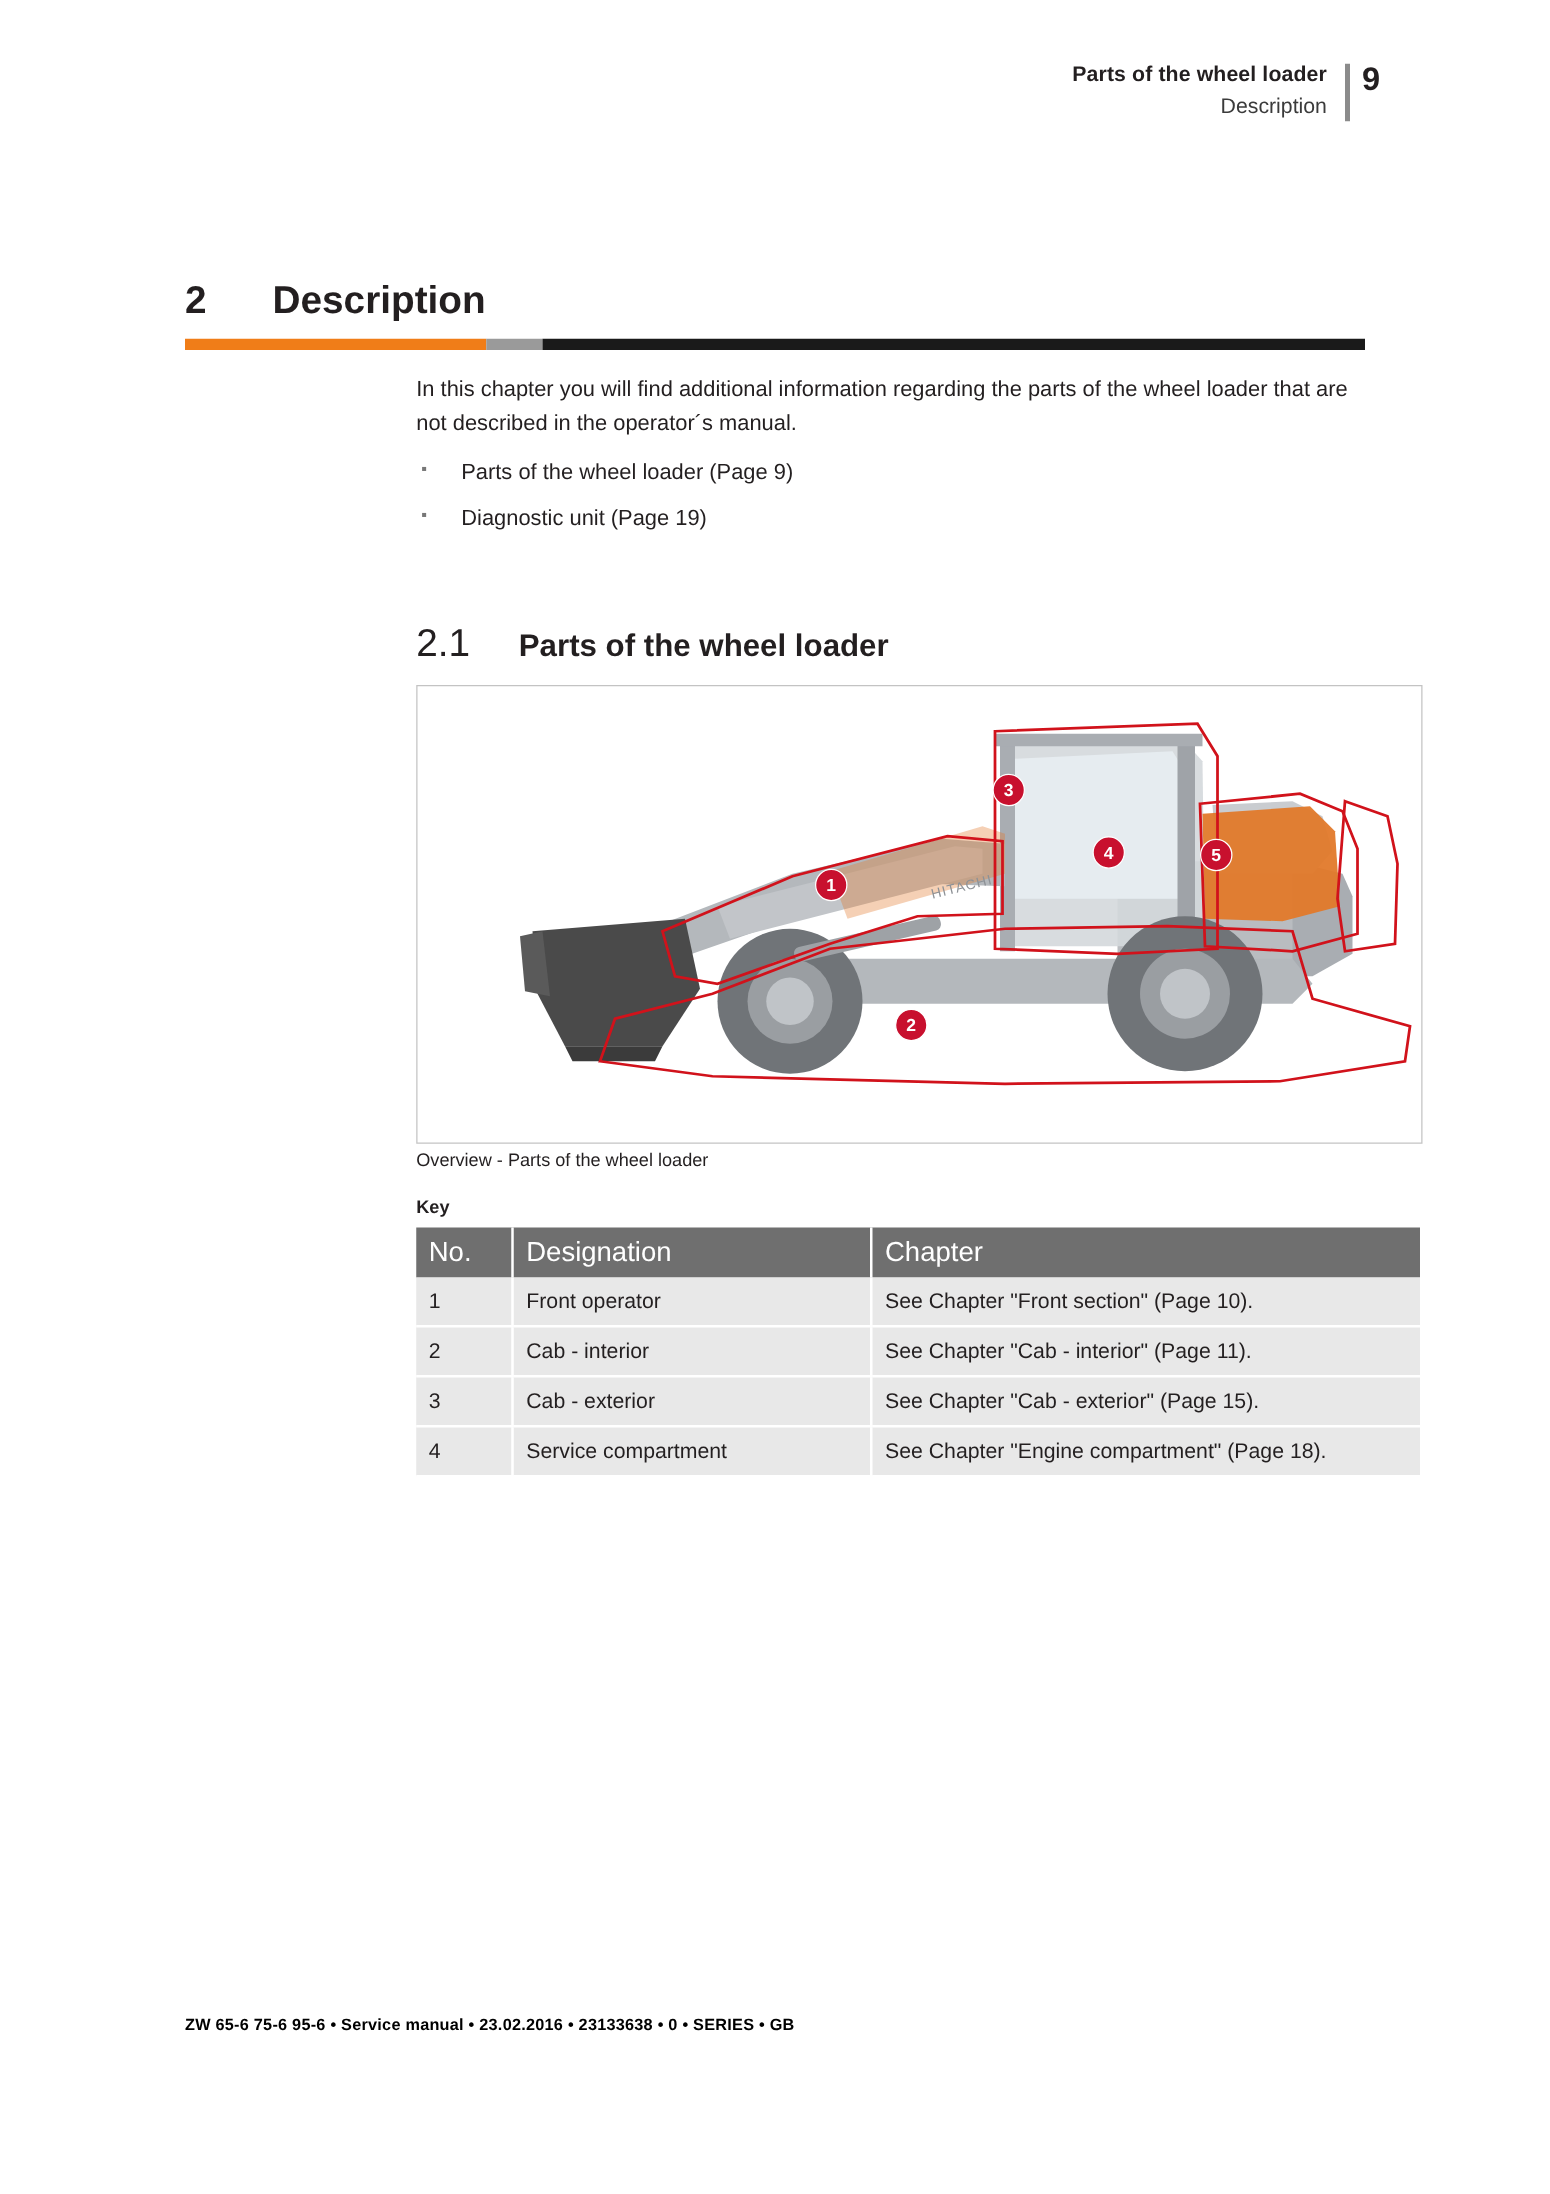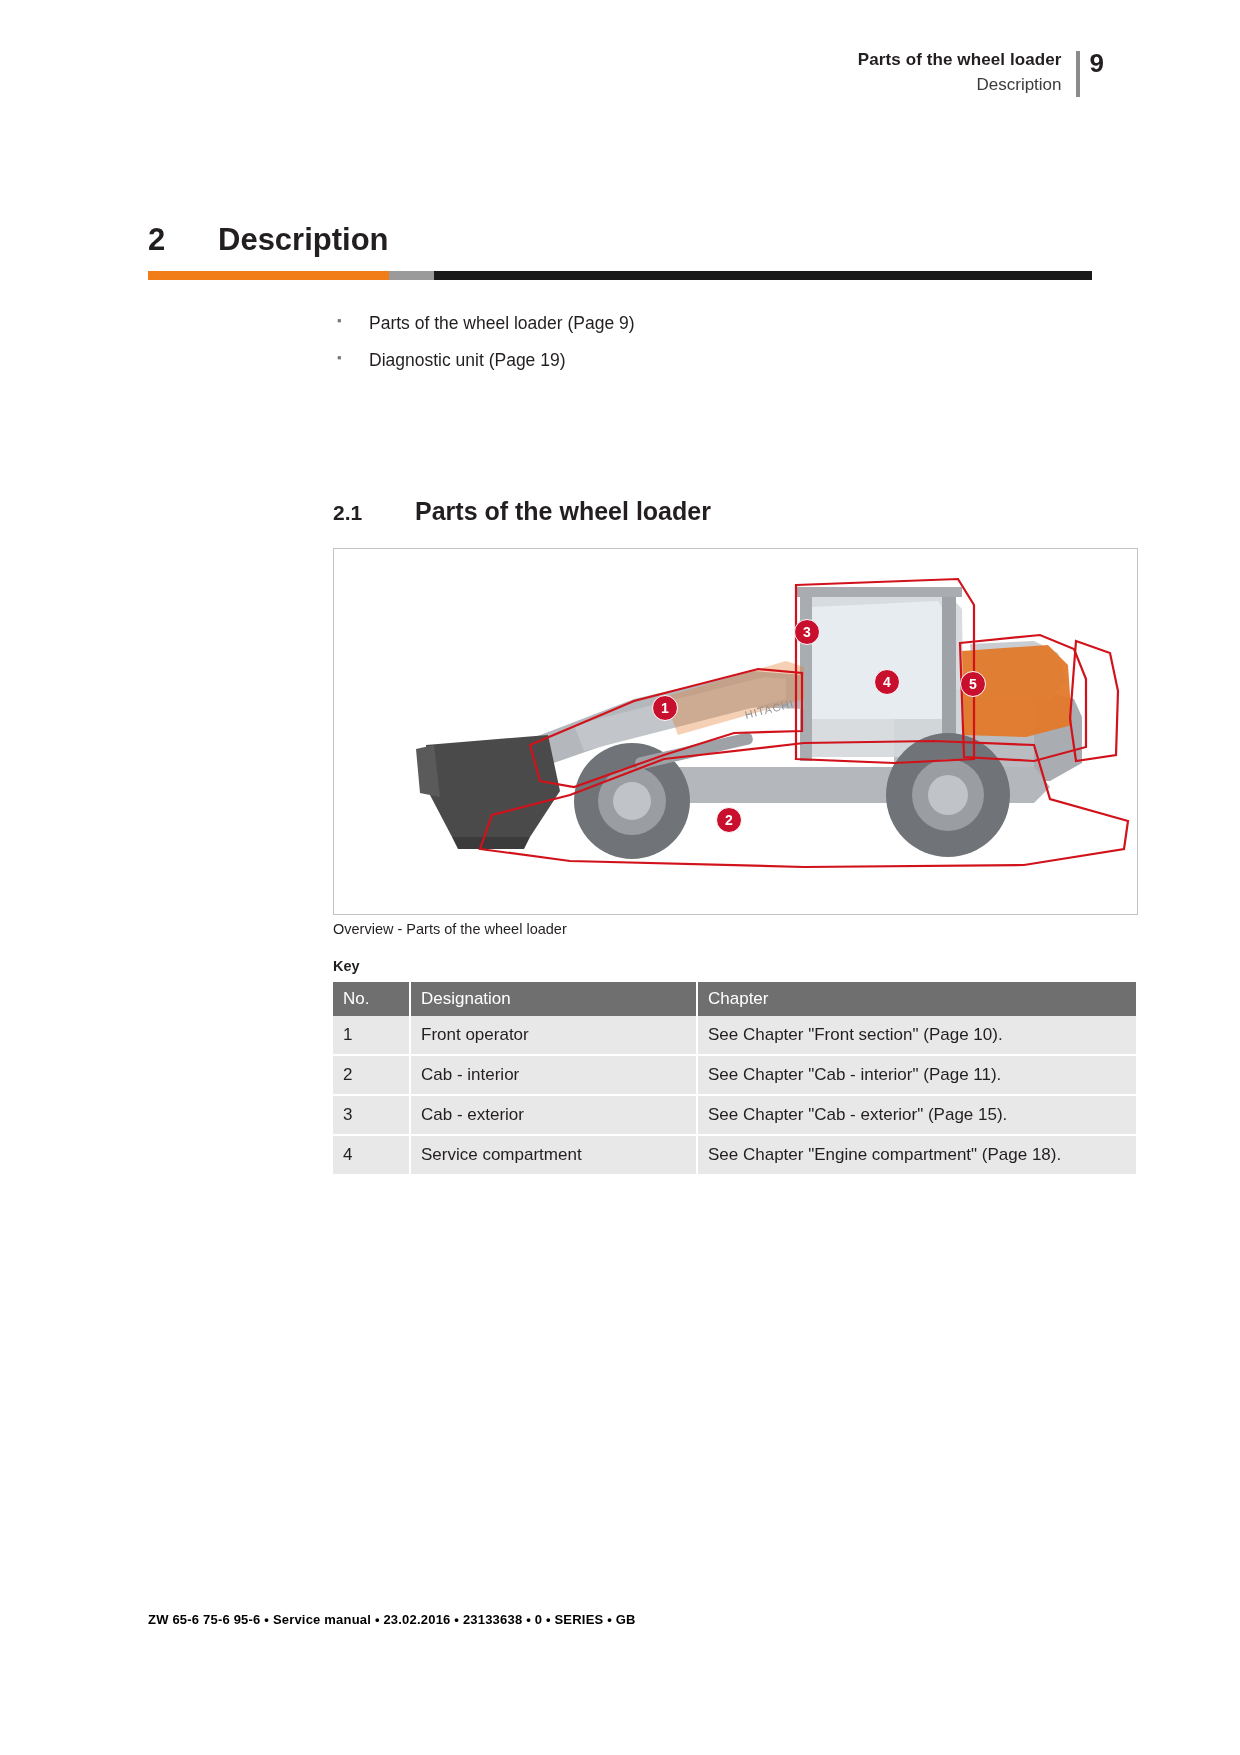--- a/index.html
+++ b/index.html
@@ -118,22 +118,22 @@
 
   
   .section-heading {
     position: absolute;
     top: 497px;
     left: 333px;
     display: flex;
     align-items: baseline;
   }
   .section-num {
-    font-size: 21px;
-    font-weight: bold;
+    font-size: 31px;
+    font-weight: normal;
     width: 82px;
     color: #231f20;
   }
   .section-title {
     font-size: 25px;
     font-weight: bold;
     color: #231f20;
   }
 
   
@@ -173,21 +173,21 @@
     border-collapse: collapse;
     font-size: 17px;
   }
   table.key-table th {
     background: #6f6f6f;
     color: #ffffff;
     font-weight: normal;
     text-align: left;
     padding: 7px 10px;
     border-right: 2px solid #ffffff;
-    font-size: 17px;
+    font-size: 22px;
   }
   table.key-table th:last-child { border-right: none; }
   table.key-table td {
     background: #e8e8e8;
     padding: 9px 10px;
     border-right: 2px solid #ffffff;
     border-bottom: 2px solid #ffffff;
     color: #231f20;
   }
   table.key-table td:last-child { border-right: none; }
@@ -241,20 +241,21 @@
     <div class="chapter-title">Description</div>
   </div>
   <div class="chapter-bar">
     <div class="bar-orange"></div>
     <div class="bar-grey"></div>
     <div class="bar-black"></div>
   </div>
 </div>
 
 <div class="intro">
+  <div>In this chapter you will find additional information regarding the parts of the wheel loader that are not described in the operator´s manual.</div>
   <ul class="bullet-list">
     <li>
       <span class="dot">▪</span>
       <span>Parts of the wheel loader  (Page 9)</span>
     </li>
     <li>
       <span class="dot">▪</span>
       <span>Diagnostic unit  (Page 19)</span>
     </li>
   </ul>

